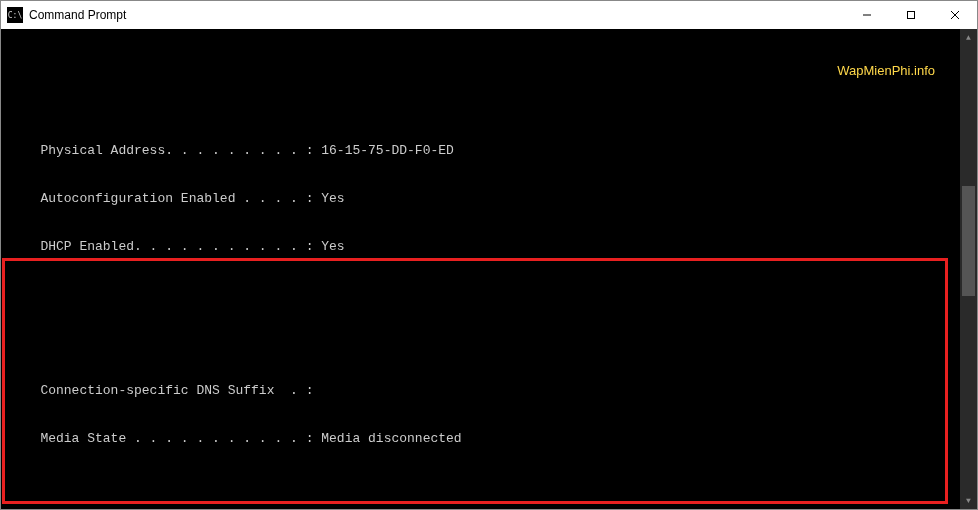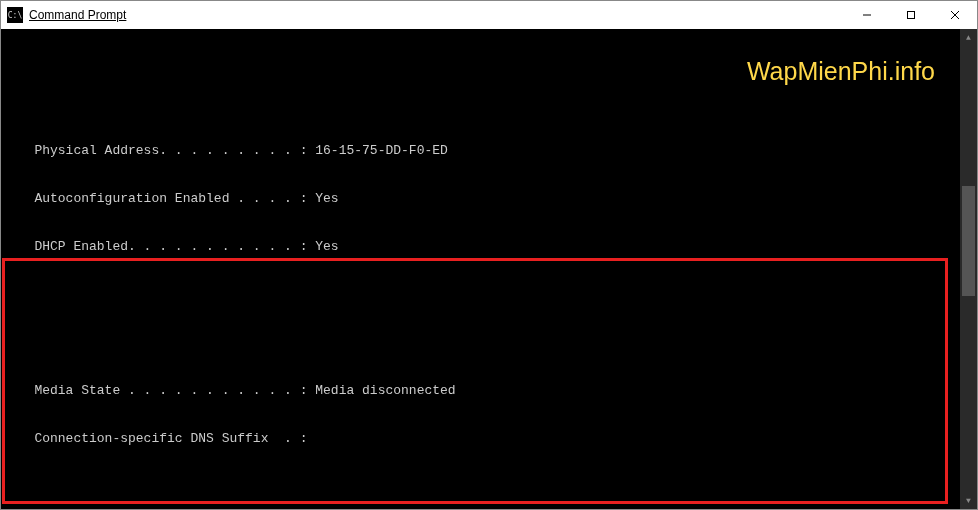--- a/index.html
+++ b/index.html
@@ -35,21 +35,21 @@
       height: 16px;
       background: #000;
       margin-right: 6px;
       display: flex;
       align-items: center;
       justify-content: center;
       color: #ccc;
       font-size: 8px;
       font-family: monospace;
     }
-    .title { flex: 1; text-decoration: underline; }
+    .title { flex: 1; }
     .win-controls { display: flex; }
     .win-btn {
       width: 44px;
       height: 28px;
       display: flex;
       align-items: center;
       justify-content: center;
       font-family: 'Segoe UI', sans-serif;
       font-size: 10px;
       color: #000;
@@ -63,28 +63,28 @@
       padding: 2px 0 2px 0;
       overflow: hidden;
       position: relative;
       line-height: 16px;
       white-space: pre;
       letter-spacing: 0px;
     }
     .terminal-content {
       position: relative;
     }
-    .line { white-space: pre; padding-left: 10px; }
+    .line { white-space: pre; padding-left: 16px; }
     .watermark {
       position: absolute;
       top: 34px;
       right: 42px;
       color: #ffd84a;
       font-family: Arial, sans-serif;
-      font-size: 25px;
+      font-size: 13px;
       font-weight: normal;
       pointer-events: none;
       z-index: 10;
     }
     .highlight-box {
       position: absolute;
       border: 3px solid #e82020;
       left: 1px;
       top: 229px;
       width: 946px;
@@ -155,22 +155,22 @@
   <div class="terminal">
     <div class="watermark">WapMienPhi.info</div>
     <div class="highlight-box"></div>
 
     <div class="terminal-content">
       <div class="line"><span>   Physical Address. . . . . . . . . : </span><span>16-15-75-DD-F0-ED</span></div>
       <div class="line"><span>   Autoconfiguration Enabled . . . . : </span><span>Yes</span></div>
       <div class="line"><span>   DHCP Enabled. . . . . . . . . . . : </span><span>Yes</span></div>
       <div class="line"> </div>
       <div class="line"> </div>
+      <div class="line"><span>   Connection-specific DNS Suffix  . :</span></div>
       <div class="line"><span>   Media State . . . . . . . . . . . : </span><span>Media disconnected</span></div>
-      <div class="line"><span>   Connection-specific DNS Suffix  . :</span></div>
       
       
       
       
       
       
       
       
       
       

